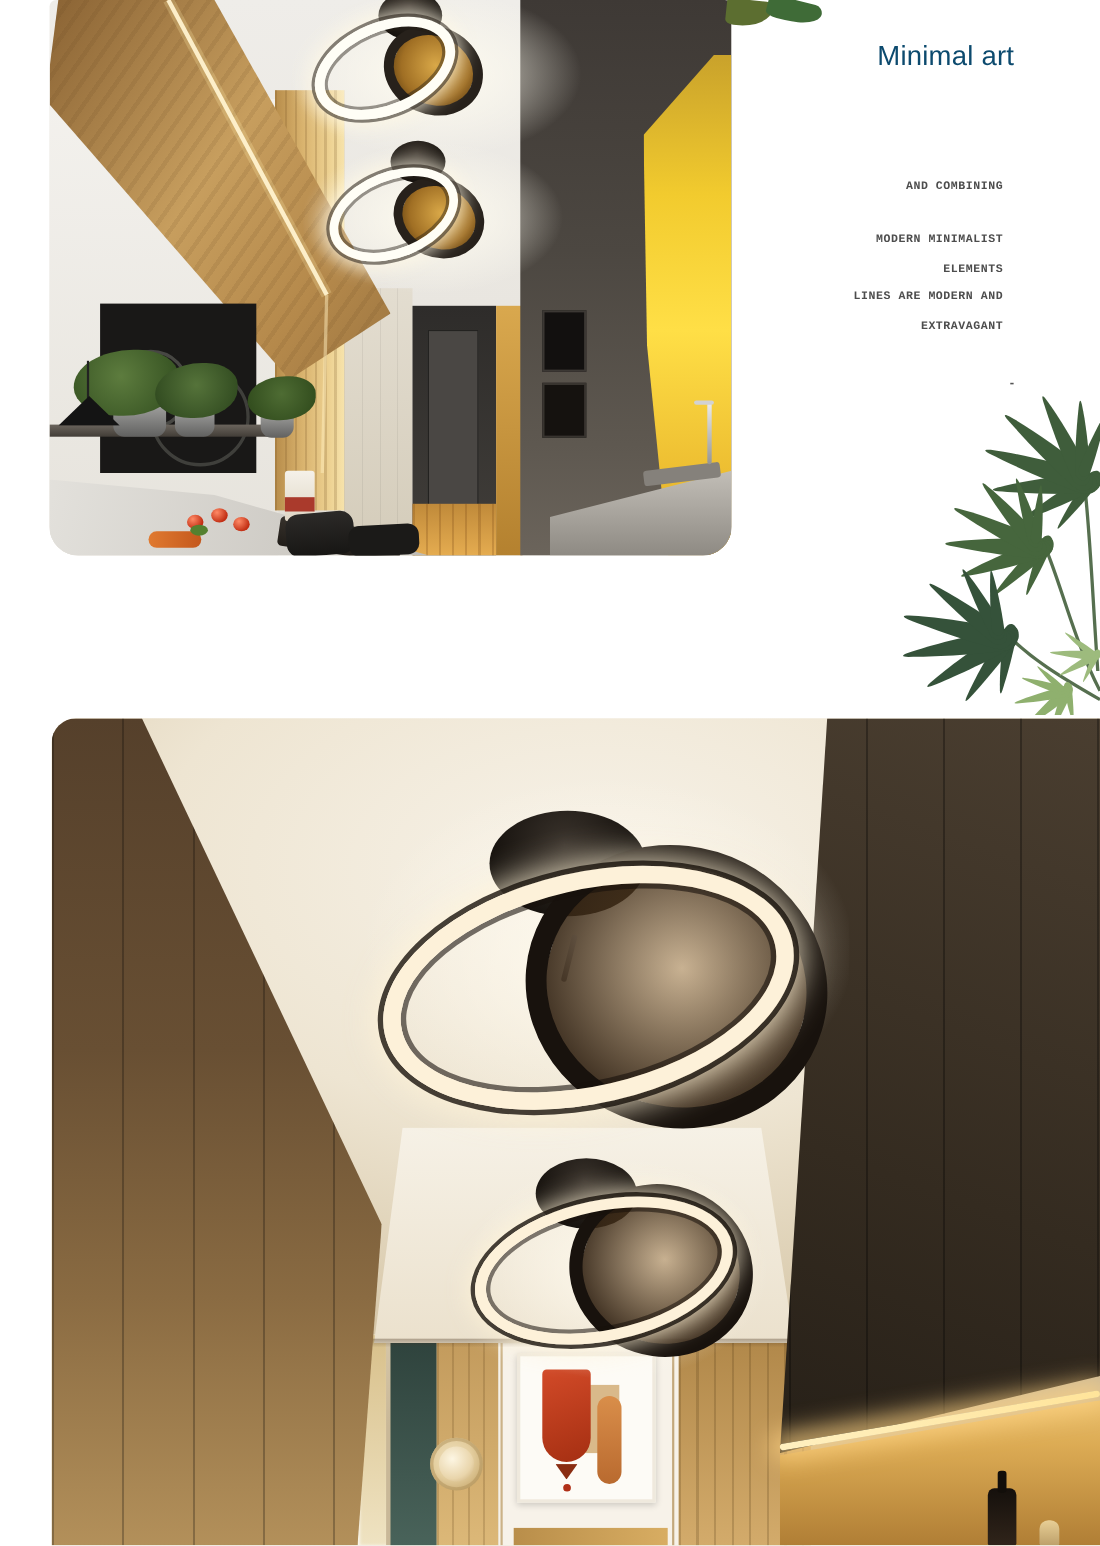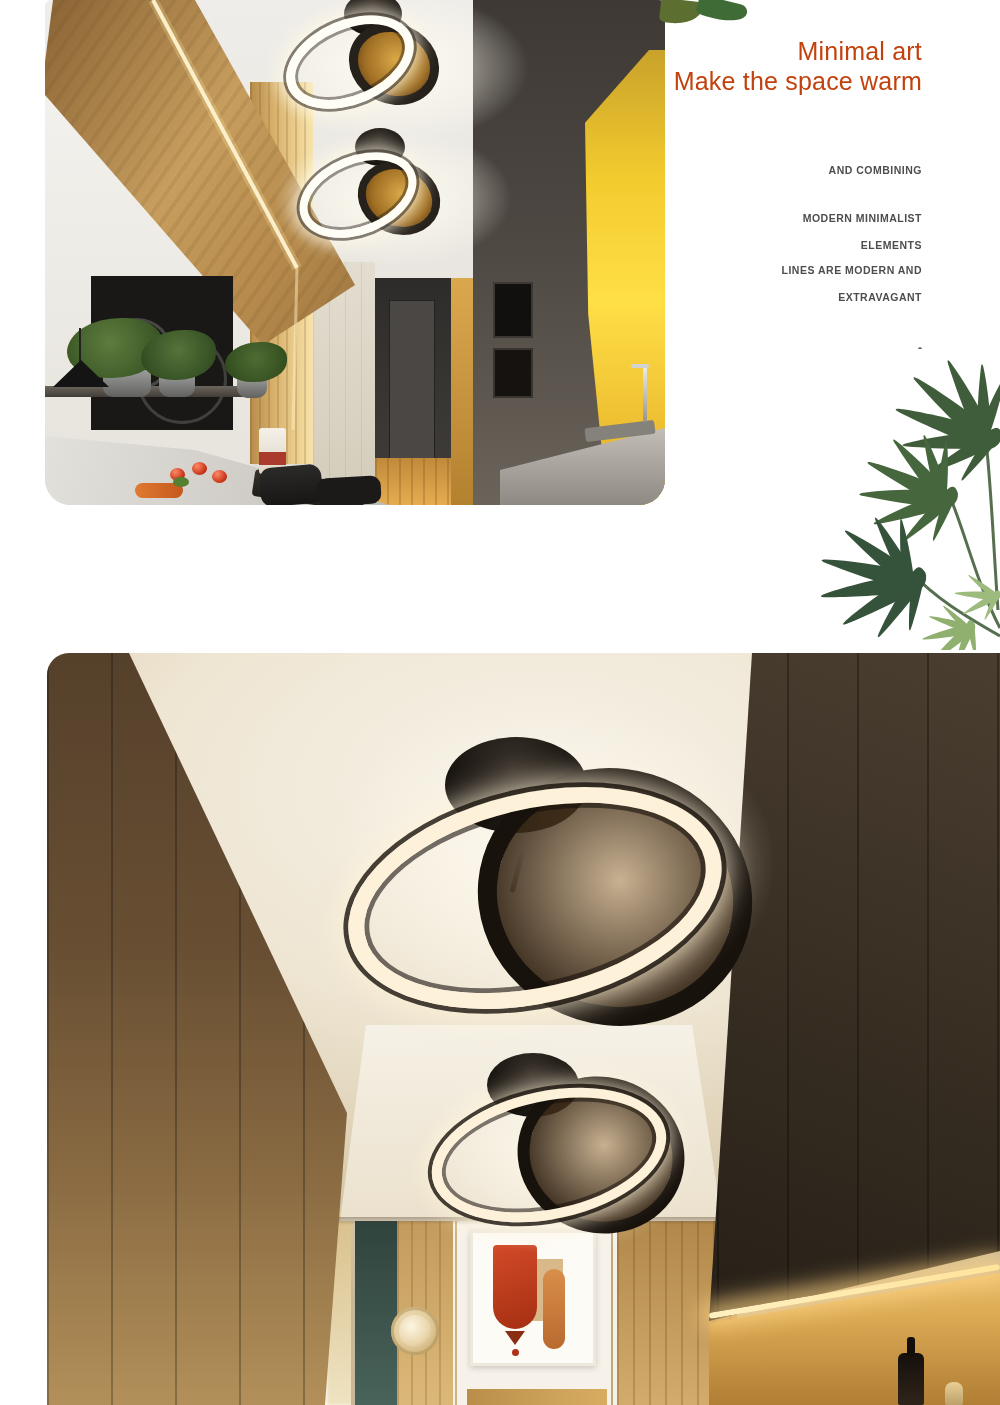--- a/index.html
+++ b/index.html
@@ -2,22 +2,22 @@
 <html><head>
 <meta charset="utf-8">
 <title></title>
 <style>
   html,body{margin:0;padding:0;}
   body{width:1000px;height:1405px;background:#ffffff;position:relative;overflow:hidden;
        font-family:"Liberation Sans",sans-serif;}
   .ab{position:absolute;}
 
   
-  .headline{top:36px;right:78px;text-align:right;color:#c2410c;font-size:25px;line-height:30px;font-weight:400;letter-spacing:.2px;}
-  .tagline-line{right:78px;text-align:right;color:#4d4d4d;font-size:10.5px;font-weight:600;letter-spacing:.5px;}
+  .headline{top:36px;right:78px;text-align:right;color:#0c4a6e;font-size:25px;line-height:30px;font-weight:400;letter-spacing:.2px;}
+  .tagline-line{right:88px;text-align:right;color:#4d4d4d;font-size:10.5px;font-weight:600;letter-spacing:.5px;font-family:Liberation Mono, monospace;}
   .tl1{top:164px;} .tl2{top:212px;} .tl3{top:239px;} .tl4{top:264px;} .tl5{top:291px;}
   .tl-dash{top:341px;right:78px;color:#555;font-size:12px;font-weight:700;}
 
   
   .kitchen{left:45px;top:0;width:620px;height:505px;border-radius:6px 6px 26px 26px;overflow:hidden;
            background:linear-gradient(180deg,#efede9 0%,#e9e6e0 55%,#e0dcd4 100%);}
   .k-leftwhite{left:0;top:90px;width:208px;height:415px;background:linear-gradient(180deg,#f3f1ed,#e6e3dc);}
   .k-closets{left:268px;top:262px;width:62px;height:243px;
              background:repeating-linear-gradient(90deg,rgba(0,0,0,.06) 0 1px,transparent 1px 16px),linear-gradient(180deg,#e3ddd0,#d4ccba);}
   .k-doorway{left:330px;top:278px;width:76px;height:227px;background:linear-gradient(180deg,#2e2c2a,#413e3a);}
@@ -207,21 +207,20 @@
   <div class="ab canopy l2-canopy"></div>
   <div class="ab ringB l2-ringB"></div>
   <div class="ab ringW l2-ringW"></div>
 </section>
 
 <div class="ab lt1"></div>
 <div class="ab lt2"></div>
 
 <div class="ab headline">
   <div>Minimal art</div>
-  <div>Make the space warm</div>
 </div>
 <div class="ab tagline-line tl1">AND COMBINING</div>
 <div class="ab tagline-line tl2">MODERN MINIMALIST</div>
 <div class="ab tagline-line tl3">ELEMENTS</div>
 <div class="ab tagline-line tl4">LINES ARE MODERN AND</div>
 <div class="ab tagline-line tl5">EXTRAVAGANT</div>
 <div class="ab tl-dash">-</div>
 
 <svg class="ab monstera" width="185" height="292" viewBox="0 0 185 292">
   <defs>

